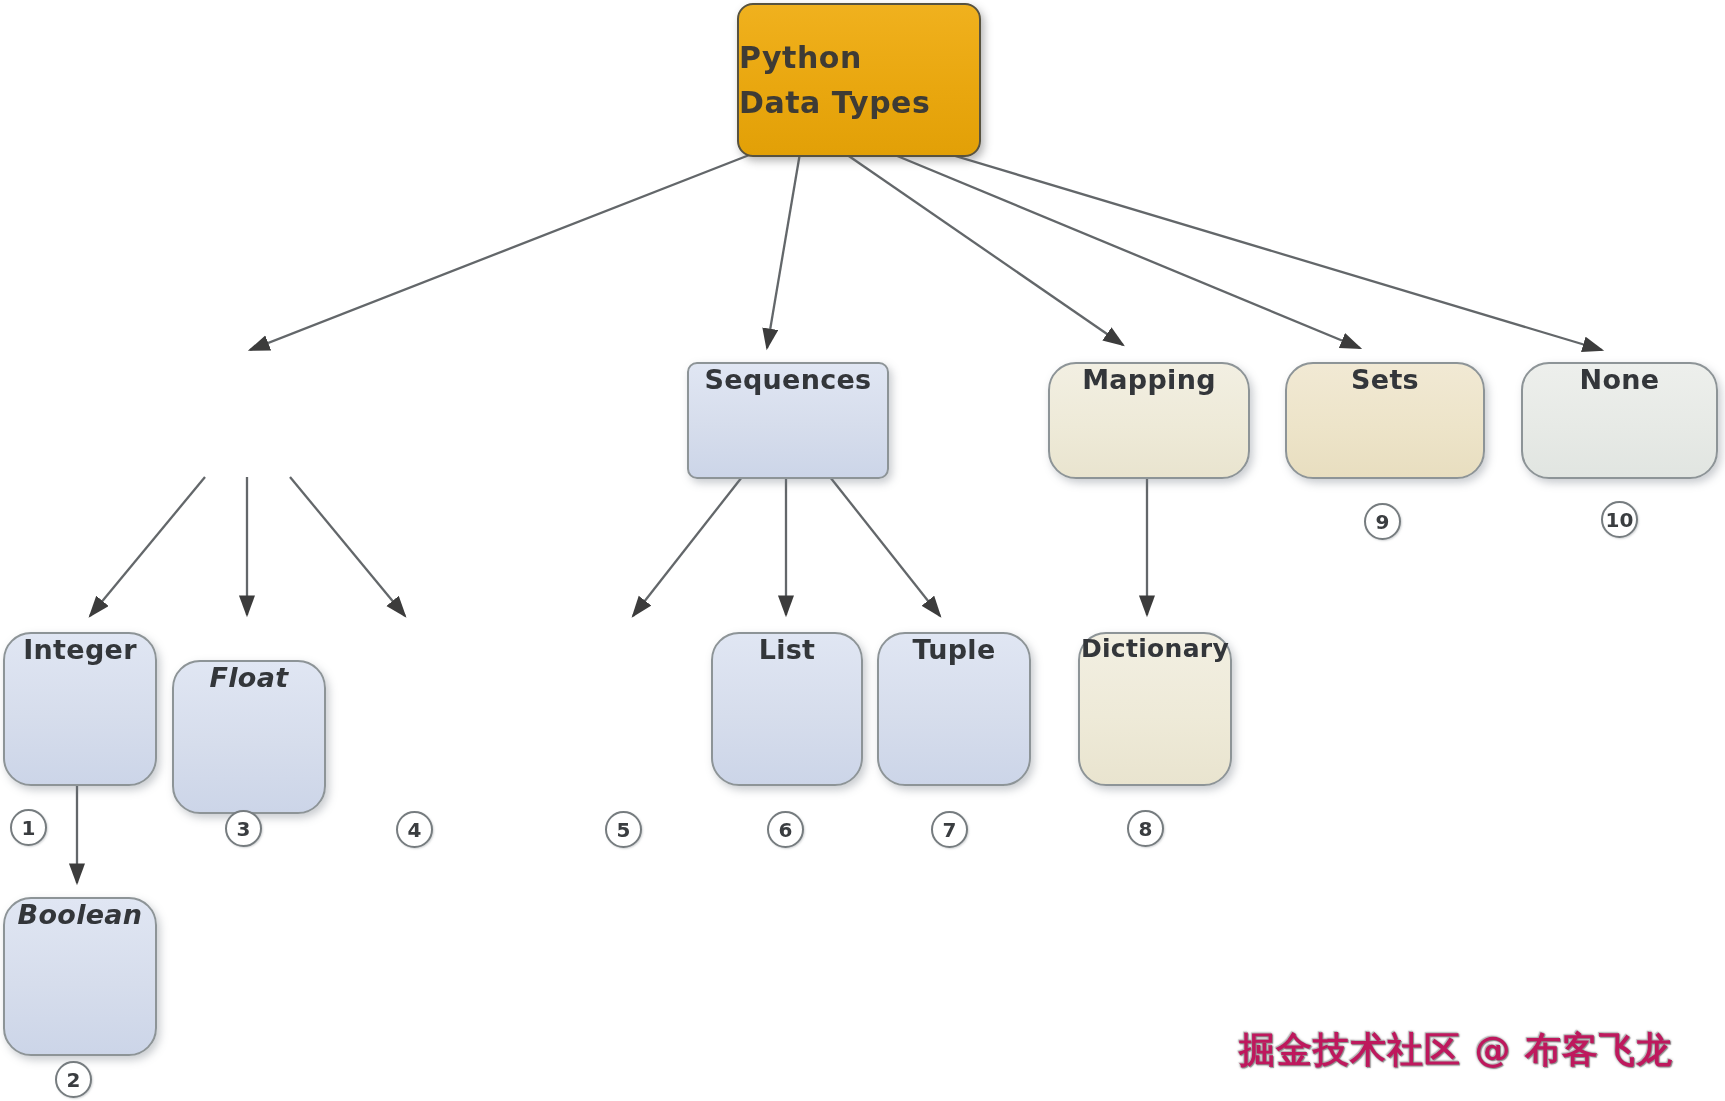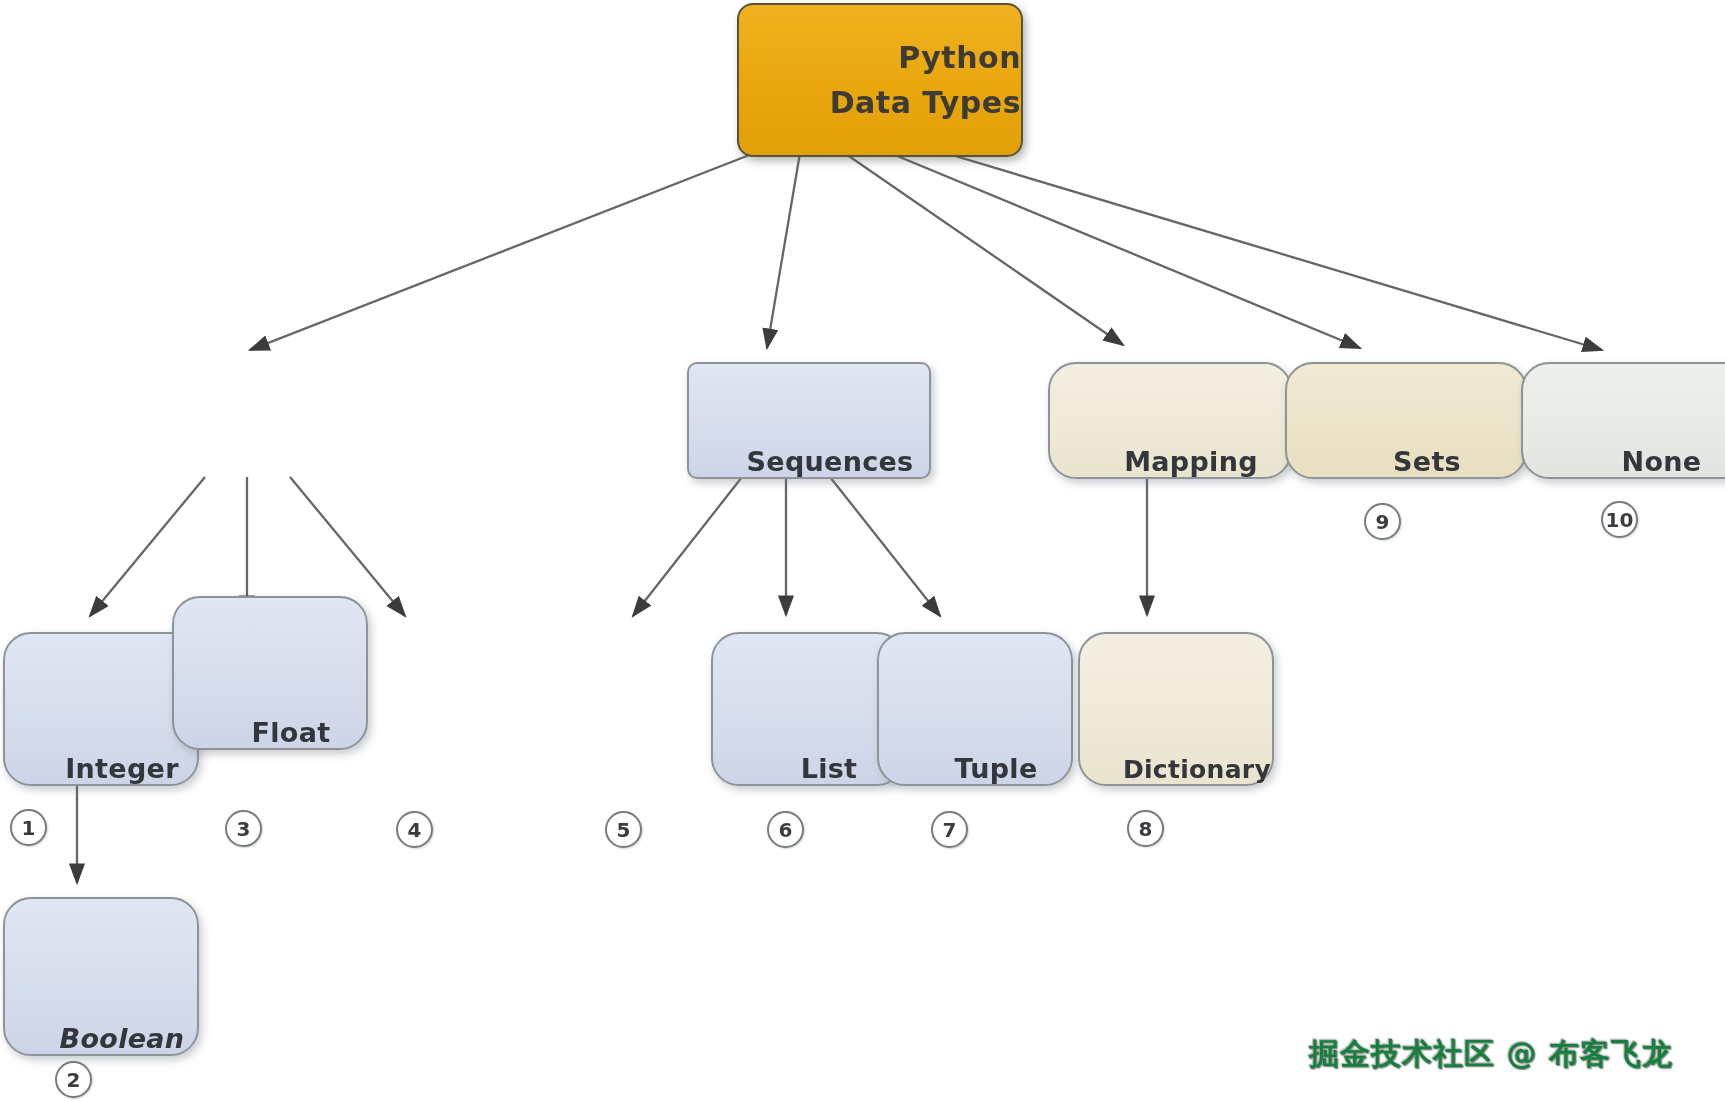--- a/index.html
+++ b/index.html
@@ -1,24 +1,24 @@
 <!DOCTYPE html>
 <html><head>
 <meta charset="utf-8">
 <style>
   html,body{margin:0;padding:0;background:#ffffff;}
   body{font-family:"DejaVu Sans", sans-serif;}
   .canvas{position:relative;width:1725px;height:1101px;background:#ffffff;overflow:hidden;}
 
   .node{
     position:absolute;
-    display:flex;align-items:flex-end;justify-content:center;text-align:center;
+    display:flex;align-items:flex-start;justify-content:center;text-align:center;
     border:2.5px solid #8d9497;border-radius:28px;
     box-shadow:3px 4px 8px rgba(110,118,130,.38);
-    font-weight:bold;color:#33363a;font-size:27px;letter-spacing:.3px;padding-left:42px;
+    font-weight:bold;color:#33363a;font-size:27px;letter-spacing:.3px;
   }
   .node .node-label{padding:0 6px;}
   .root{
     border:2px solid #57523f;border-radius:16px;
     background:linear-gradient(180deg,#f0b11e 0%,#e9a70f 55%,#e2a007 100%);
     color:#3e3b35;font-size:30px;line-height:1.5;letter-spacing:.5px;
     flex-direction:column;
     box-shadow:3px 4px 9px rgba(90,90,90,.45);
   }
   .blue{background:linear-gradient(180deg,#e0e6f3 0%,#d6ddec 55%,#ccd5e8 100%);}
@@ -31,21 +31,21 @@
     display:flex;align-items:center;justify-content:center;
     font-size:20px;font-weight:bold;color:#3a3d40;background:#ffffff;
     box-shadow:1px 1px 2px rgba(130,135,140,.35);
   }
 
   svg.edges{position:absolute;left:0;top:0;width:1725px;height:1101px;pointer-events:none;}
   svg.edges line{stroke:#63676a;stroke-width:2.3;}
 
   .watermark{
     position:absolute;right:52px;bottom:26px;
-    font-size:30px;font-weight:bold;color:#15803d;letter-spacing:1px;
+    font-size:36px;font-weight:bold;color:#be185d;letter-spacing:1px;
     text-shadow:1px 1px 1px #8a8a8a,-1px -1px 1px #b3b3b3,0 0 3px #9b9b9b;
   }
 </style>
 </head>
 <body>
 
 <div class="canvas">
 
   <svg class="edges">
     <defs>
@@ -87,21 +87,21 @@
   </div>
 
   <div class="node gray" style="left:1521px;top:362px;width:193px;height:113px;">
     <span class="node-label">None</span>
   </div>
 
   <div class="node blue" style="left:3px;top:632px;width:150px;height:150px;">
     <span class="node-label">Integer</span>
   </div>
 
-  <div class="node blue" style="left:172px;top:596px;width:150px;height:150px;">
+  <div class="node blue" style="left:172px;top:660px;width:150px;height:150px;font-style:italic;">
     <span class="node-label">Float</span>
   </div>
 
 
 
   <div class="node blue" style="left:711px;top:632px;width:148px;height:150px;">
     <span class="node-label">List</span>
   </div>
 
   <div class="node blue" style="left:877px;top:632px;width:150px;height:150px;">

